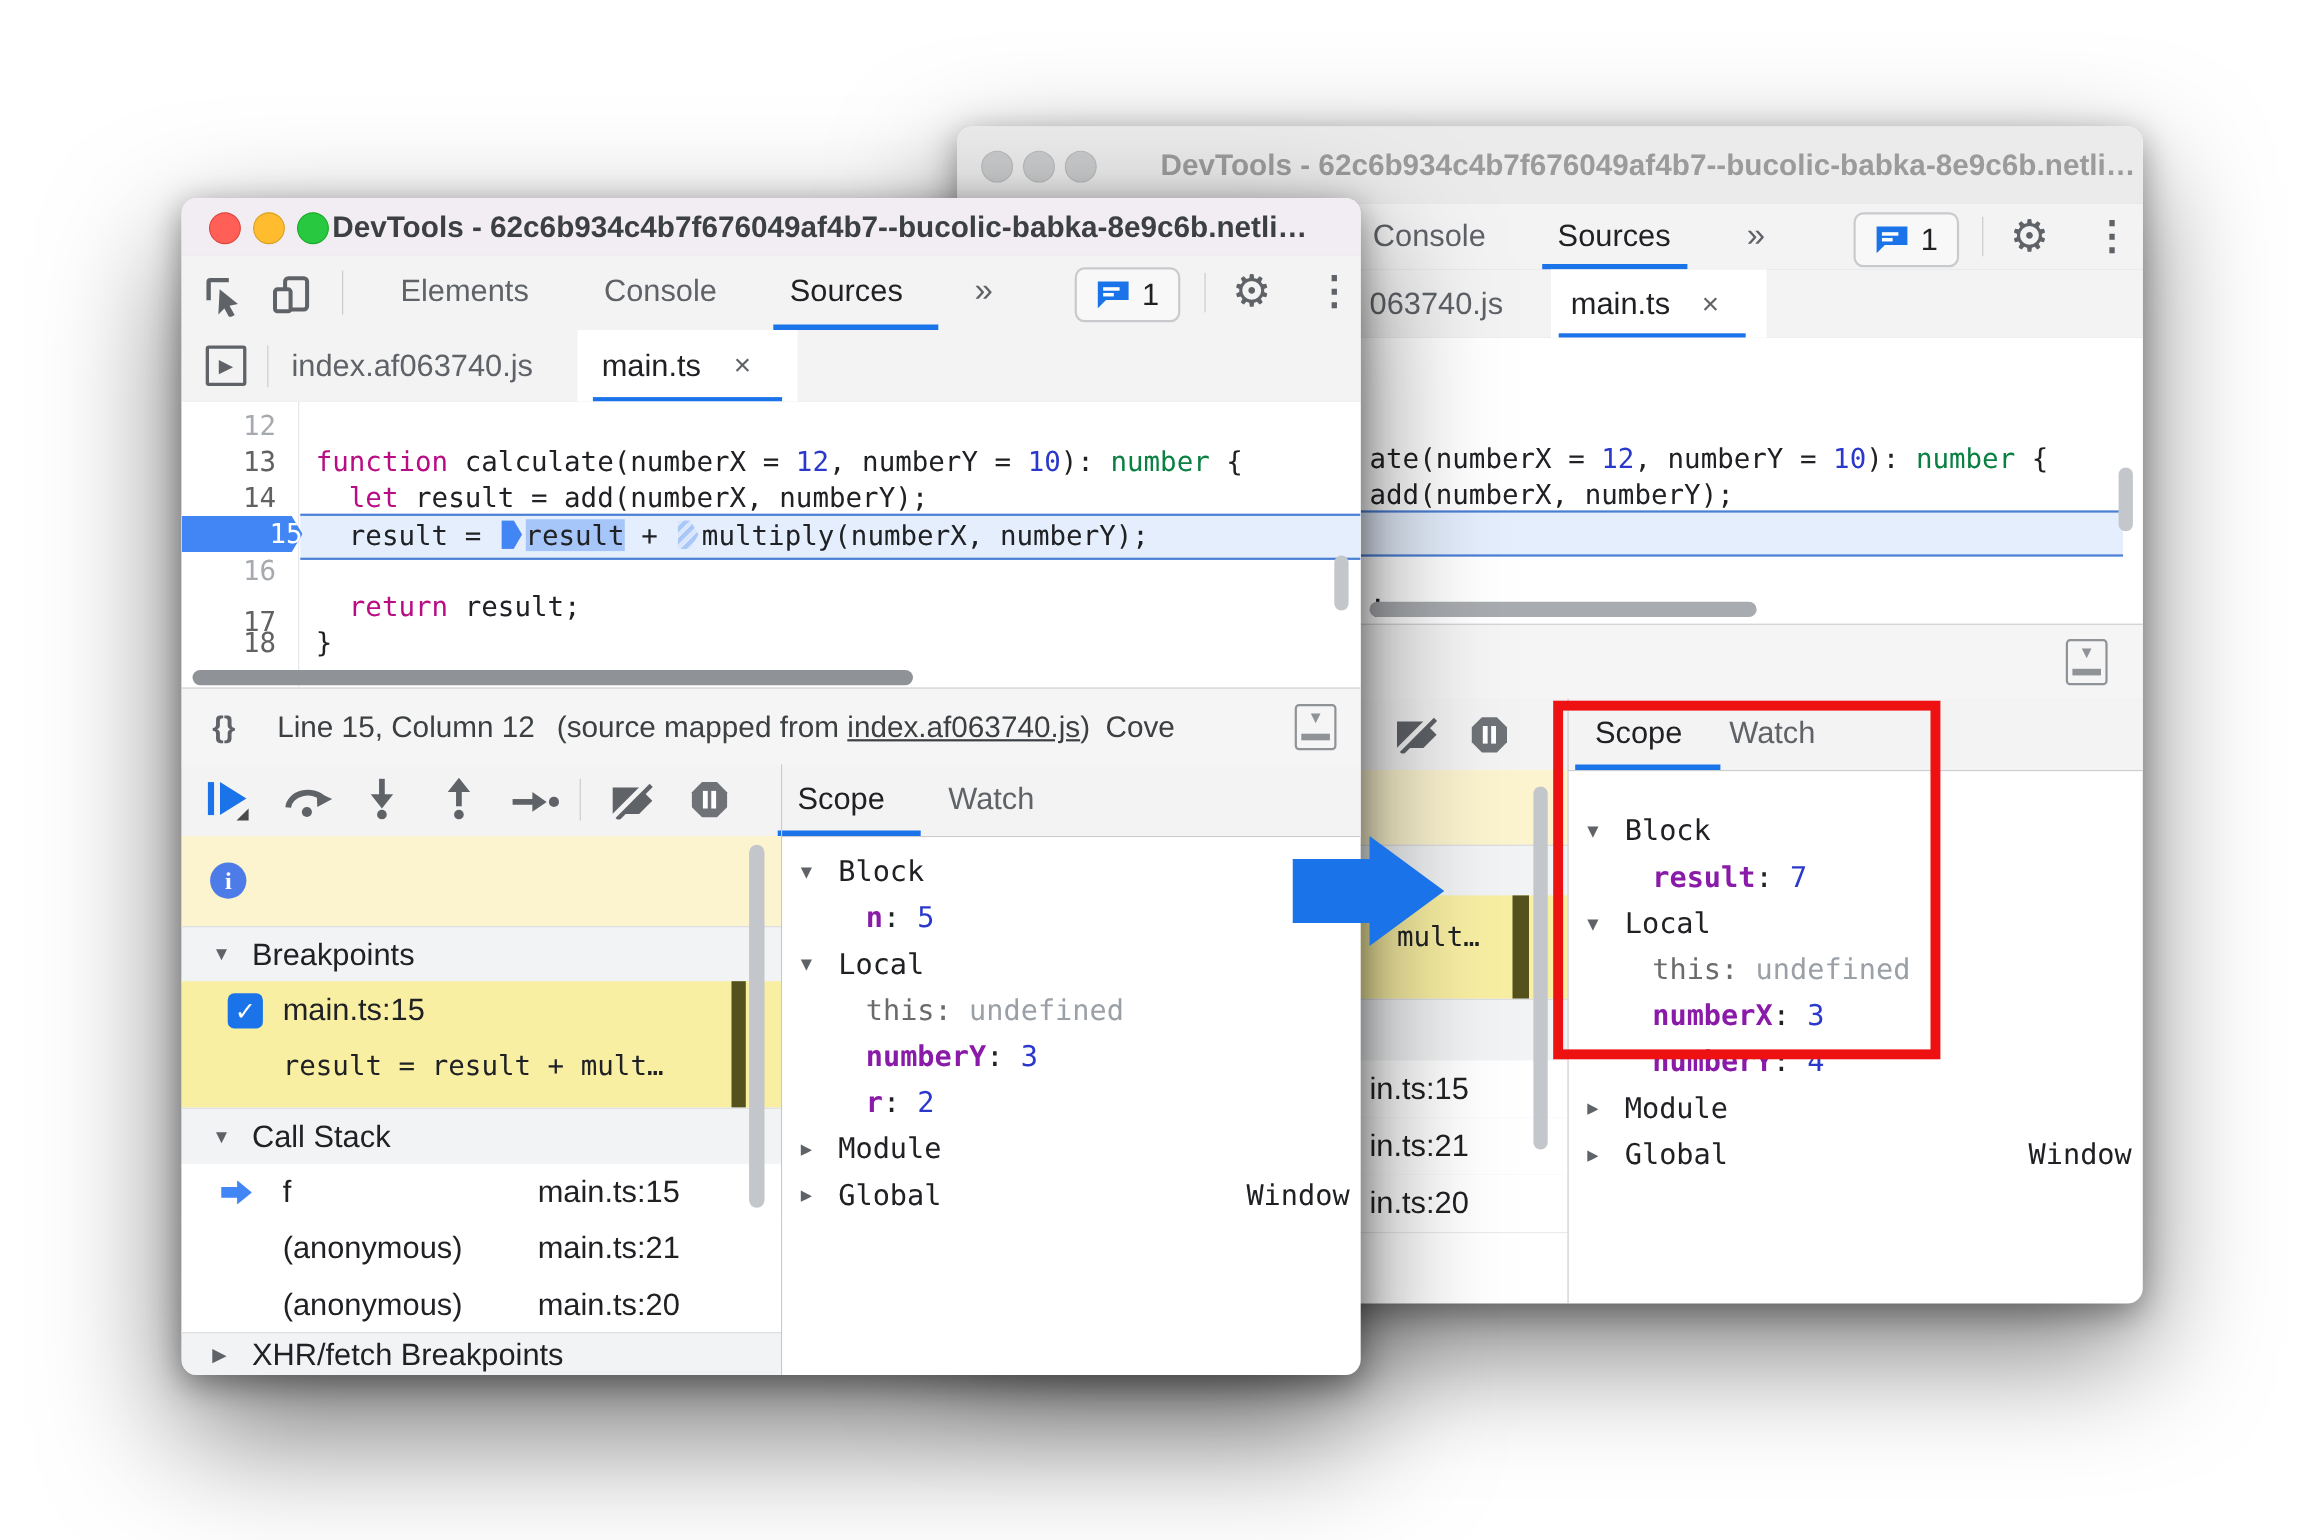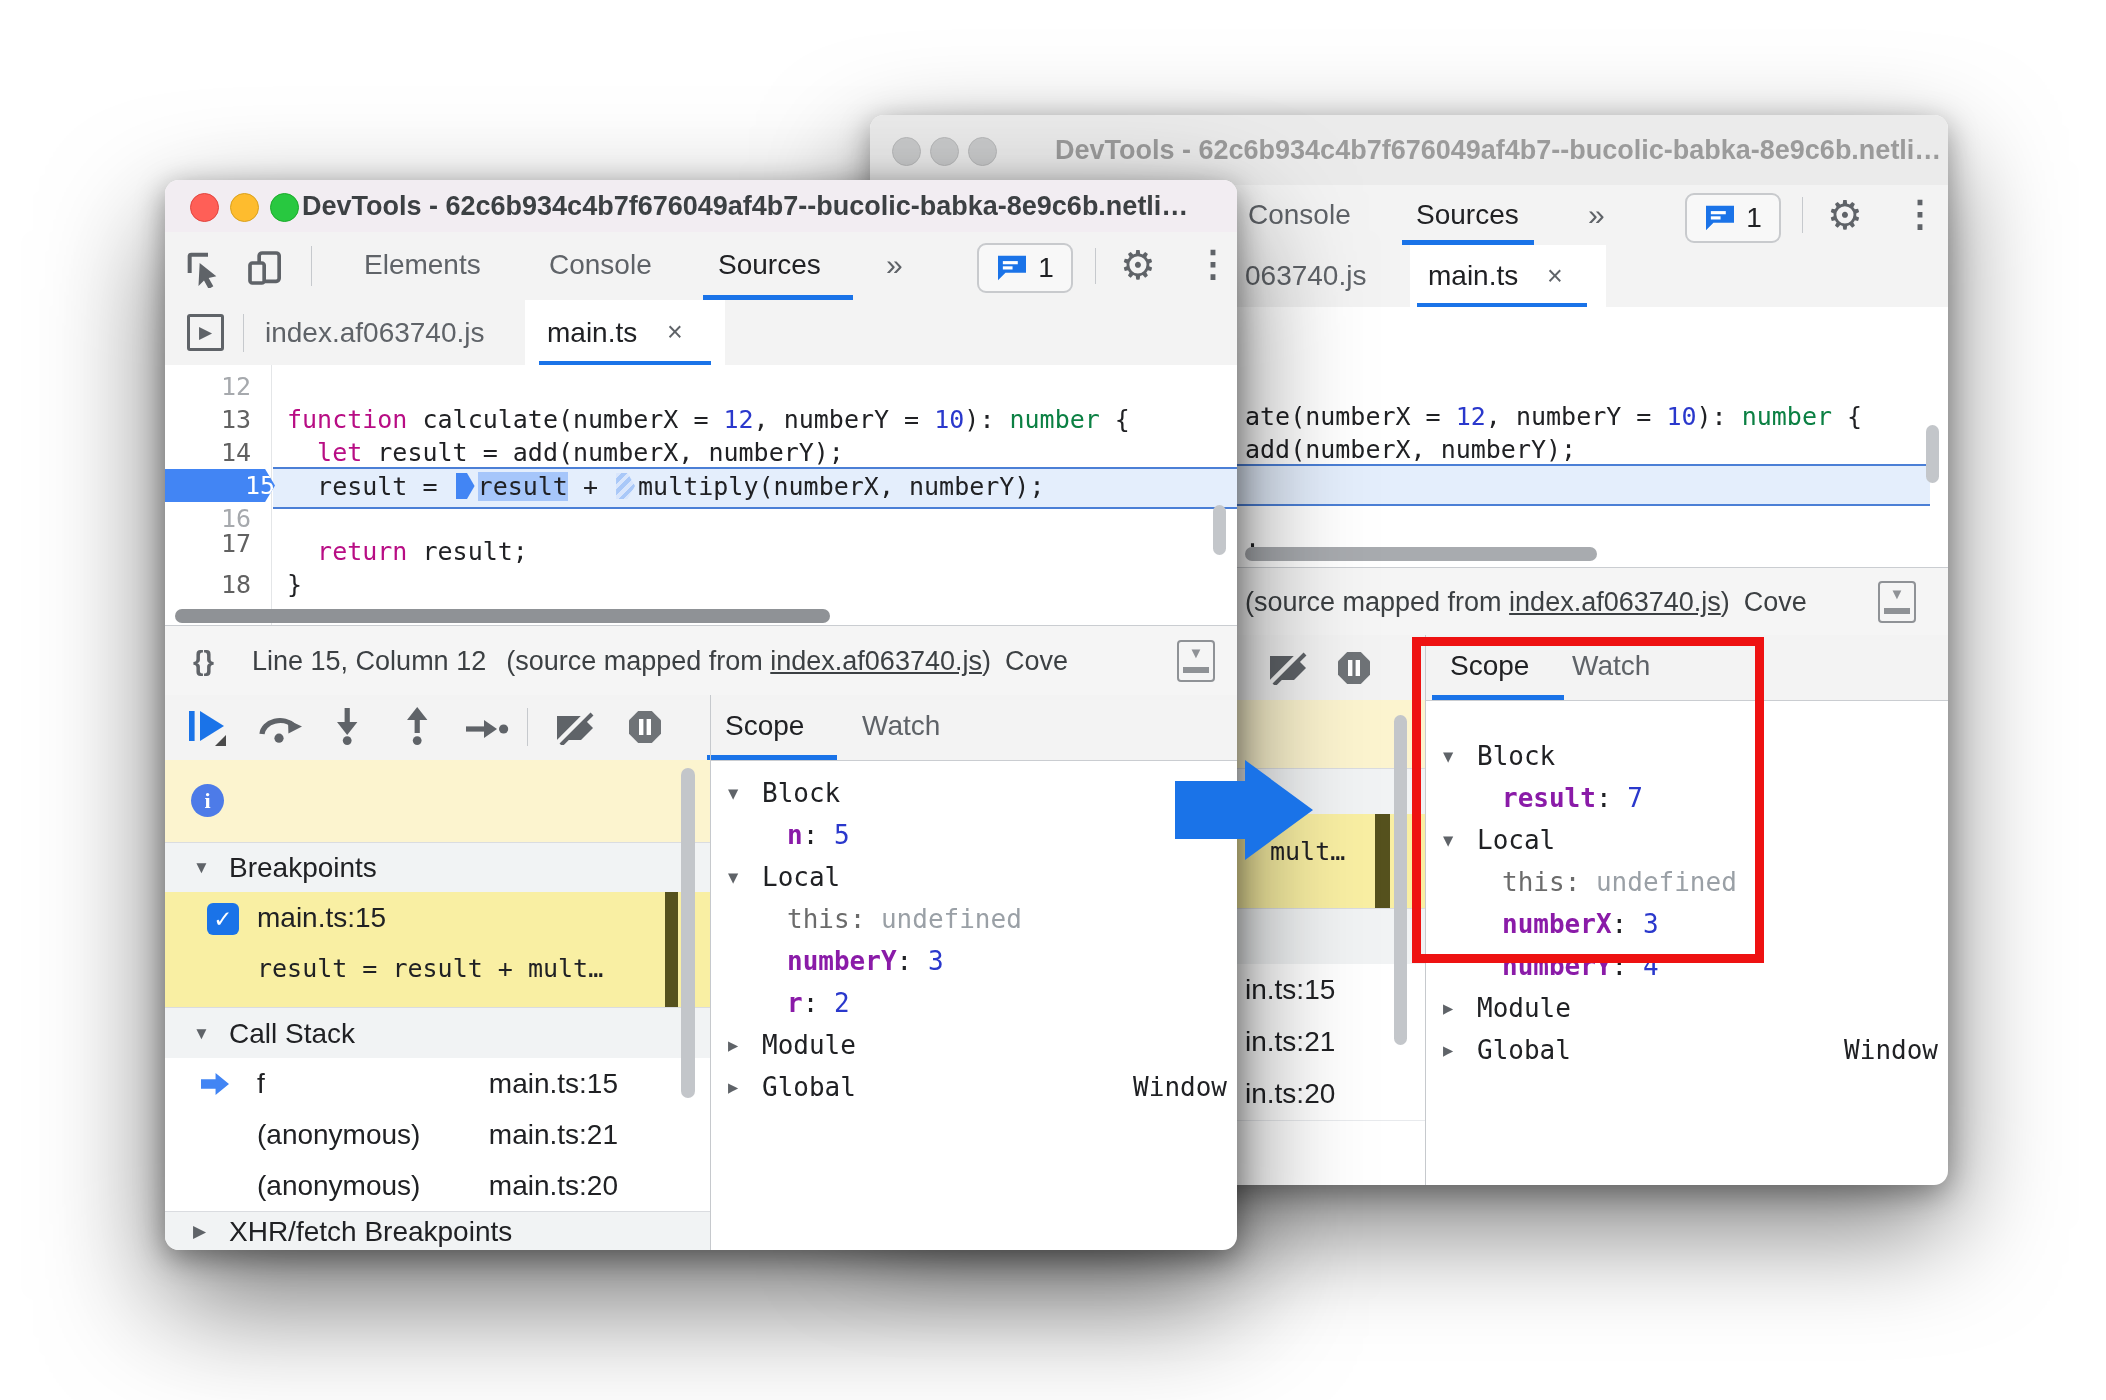--- a/index.html
+++ b/index.html
@@ -107,23 +107,20 @@
     <div class="a" style="left:0;top:192px;width:1078px;height:260px;background:#fff;overflow:hidden">
       <div class="exec-band" style="left:0;width:1060px;top:157px;height:38px"></div>
       <div class="code" style="left:375px;top:93px"><span>ate(numberX = </span><span class="tk-num">12</span><span>, numberY = </span><span class="tk-num">10</span><span>): </span><span class="tk-ty">number</span><span> {</span></div>
       <div class="code" style="left:375px;top:126px">add(numberX, numberY);</div>
       <div class="code" style="left:375px;top:225px">;</div>
       <div class="thumb" style="left:375px;top:240px;width:352px;height:14px;background:#a8abaf"></div>
       <div class="thumb" style="left:1056px;top:118px;width:13px;height:58px"></div>
     </div>
 
     <div class="statusbar" style="top:452px;height:68px">
-      <div class="a stx" style="left:375px;top:0;line-height:68px">
-        <span>(source mapped from </span><span class="lnk">index.af063740.js</span><span>)</span><span style="margin-left:14px">Cove</span>
-      </div>
       <div class="boxicon" style="left:1008px;top:13px">
           <span class="c1">▼</span>
           <span class="c2"></span>
         </div>
     </div>
 
     <div class="bar" style="top:520px;height:65px">
       <span class="a" style="left:396px;top:16px">
         <svg width="44" height="34" viewBox="0 0 22 17">
             <path d="M2 2.5 h12 l6 6 -6 6 H2 z" fill="#5f6368"></path>
@@ -227,21 +224,21 @@
     </div>
 
     <div class="a" style="left:0;top:185px;width:1072px;height:260px;background:#fff;overflow:hidden">
       <div class="vdiv" style="left:106px;top:0;height:260px;background:#e4e6e8"></div>
       <div class="exec-band" style="left:108px;width:964px;top:102px;height:38px"></div>
       <span class="gut dim" style="left:0;top:5px">12</span>
       <span class="gut" style="left:0;top:38px">13</span>
       <span class="gut" style="left:0;top:71px">14</span>
       <div class="exec-badge" style="top:104px"><span>15</span></div>
       <span class="gut dim" style="left:0;top:137px">16</span>
-      <span class="gut" style="left:0;top:162px">17</span>
+      <span class="gut" style="left:0;top:184px">17</span>
       <span class="gut" style="left:0;top:203px">18</span>
 
       <div class="code" style="left:122px;top:38px"><span class="tk-kw">function</span><span> calculate(numberX = </span><span class="tk-num">12</span><span>, numberY = </span><span class="tk-num">10</span><span>): </span><span class="tk-ty">number</span><span> {</span></div>
       <div class="code" style="left:122px;top:105px"><span>  result = </span><span class="marker"></span><span class="sel">result</span><span> + </span><span class="marker lt"></span><span>multiply</span><span>(numberX, numberY);</span></div>
       <div class="code" style="left:122px;top:71px"><span class="tk-kw">  let</span><span> result = add(numberX, numberY);</span></div>
       <div class="code" style="left:122px;top:170px"><span class="tk-kw">  return</span><span> result;</span></div>
       <div class="code" style="left:122px;top:203px">}</div>
 
       <div class="thumb" style="left:10px;top:244px;width:655px;height:14px;background:#8f9296"></div>
       <div class="thumb" style="left:1048px;top:140px;width:13px;height:50px"></div>

